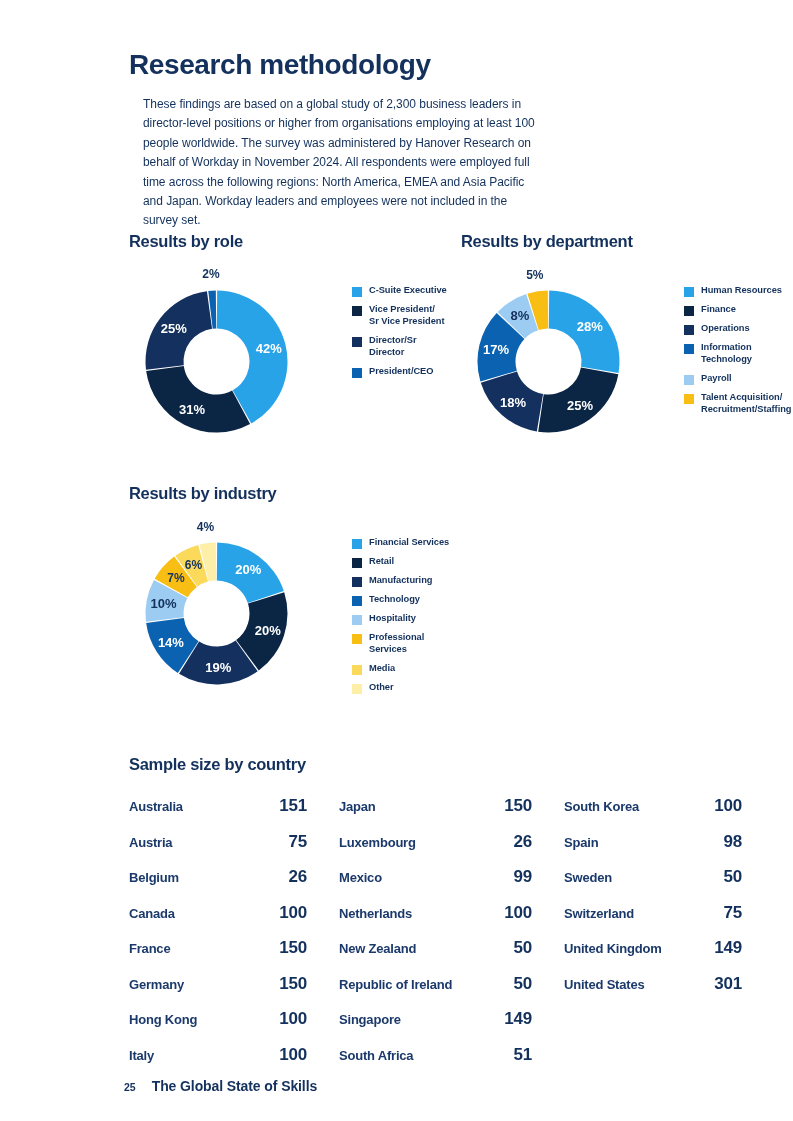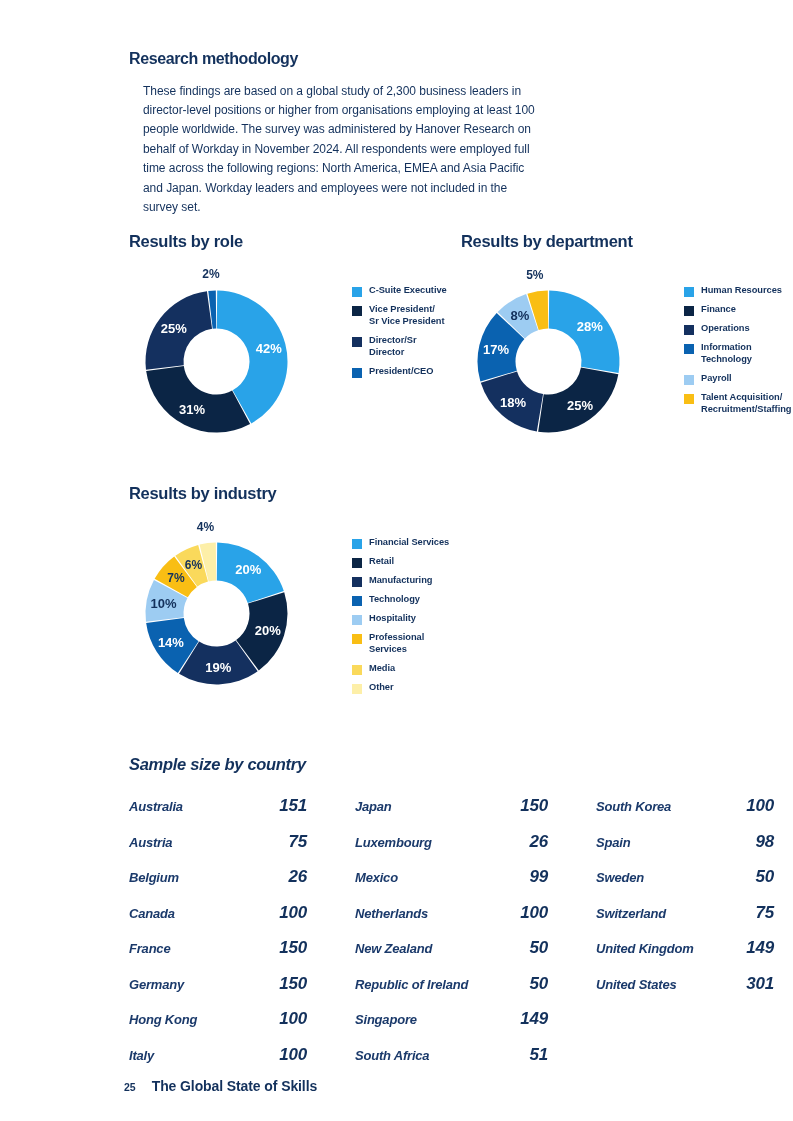--- a/index.html
+++ b/index.html
@@ -26,21 +26,21 @@
   }
 
   
   .header-block {
     position: absolute;
     left: 129px;
     top: 50px;
     width: 430px;
   }
   h1.page-title {
-    font-size: 16px;
+    font-size: 28px;
     font-weight: bold;
     letter-spacing: -0.4px;
     color: #13315c;
     margin: 0 0 14px 0;
     line-height: 1.1;
   }
   p.intro {
     font-size: 12px;
     line-height: 1.62;
     color: #13315c;
@@ -103,32 +103,31 @@
   #chart-department { left: 461px; top: 232px; width: 335px; }
   
   #chart-industry { left: 129px; top: 484px; width: 330px; }
 
   
   .table-block {
     position: absolute;
     left: 129px;
     top: 755px;
     width: 630px;
-    font-style: italic;
   }
   .table-title {
     font-size: 16.5px;
     font-weight: bold;
     color: #13315c;
     margin: 0 0 22px 0;
     letter-spacing: -0.3px;
   }
   .table-cols {
     display: flex;
-    gap: 16px;
+    gap: 0px;
   }
   .table-col {
     width: 210px;
     flex: 0 0 210px;
   }
   .table-col.col-wide { width: 225px; flex: 0 0 225px; }
   .table-row {
     display: flex;
     justify-content: space-between;
     align-items: baseline;

